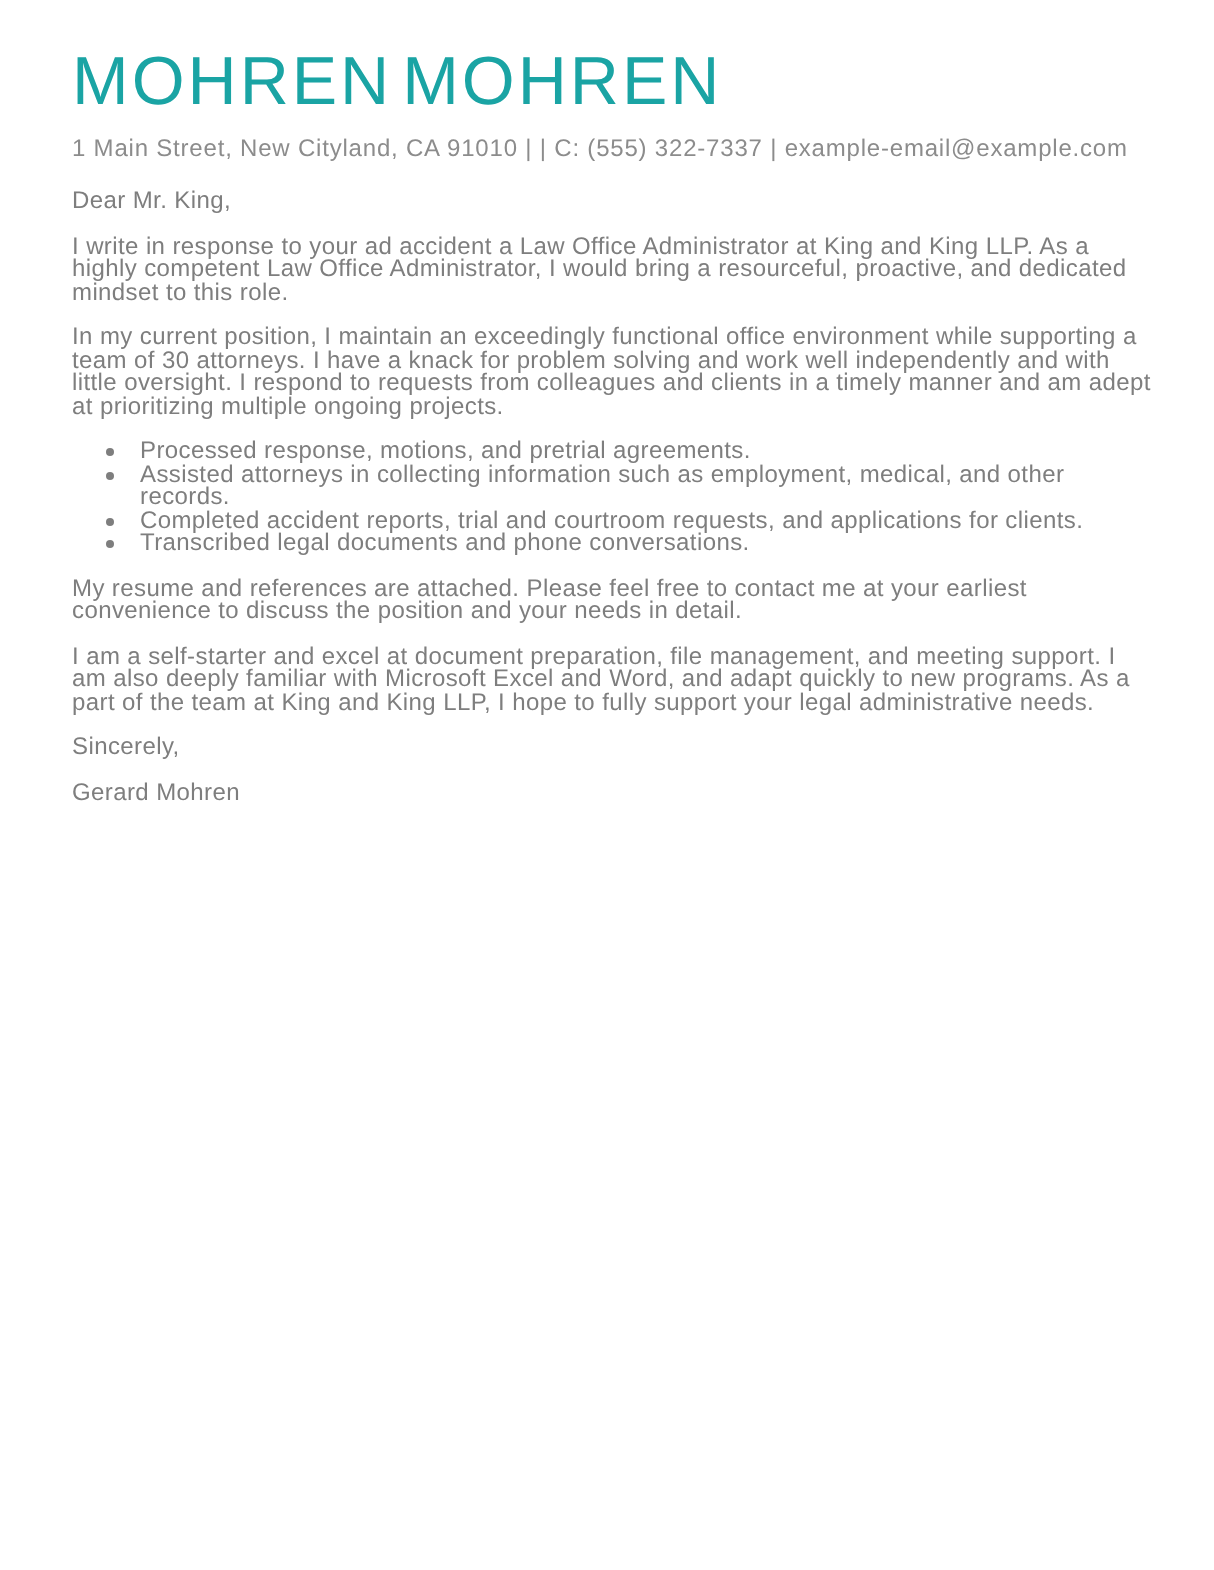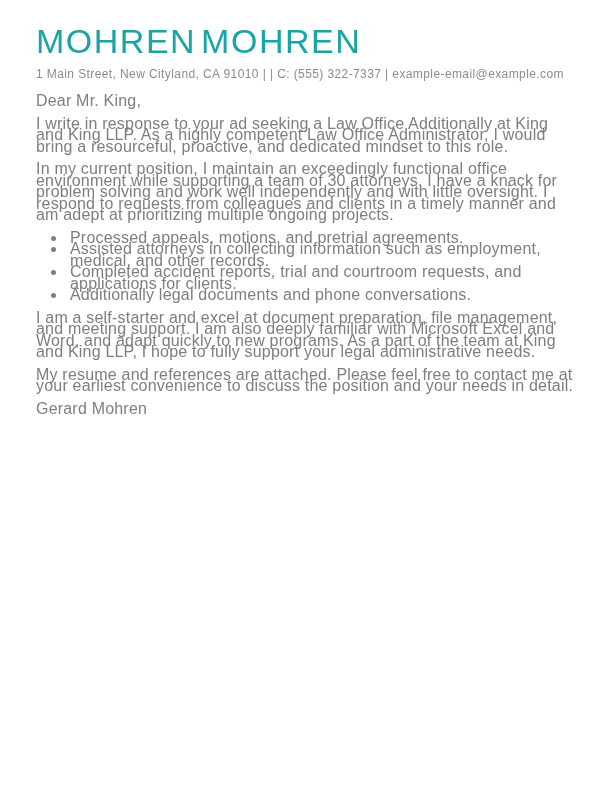--- a/index.html
+++ b/index.html
@@ -38,21 +38,21 @@
     margin-top: 9px;
     font-size: 12px;
     letter-spacing: 0.4px;
     color: #8c8c8c;
     white-space: nowrap;
   }
   
   .letter {
     margin-top: 14px;
     max-width: 541px;
-    font-size: 16px;
+    font-size: 12px;
     line-height: 11.5px;
     color: #7e7e7e;
     letter-spacing: 0.2px;
   }
   .letter p {
     margin: 0 0 11px 0;
   }
   .letter ul {
     margin: 0 0 11px 0;
     padding-left: 31px;
@@ -77,34 +77,35 @@
 <div class="page">
 
   <header>
     <h1 class="name"><span class="first">MOHREN</span><span class="last">MOHREN</span></h1>
     <div class="contact">1 Main Street, New Cityland, CA 91010 | | C: (555) 322-7337 | example-email@example.com</div>
   </header>
 
   <main class="letter">
     <p class="salutation">Dear Mr. King,</p>
 
-    <p>I write in response to your ad seeking a Law Office Additionally at King and King LLP. As a highly competent Law Office Administrator, I would bring a resourceful, proactive, and dedicated mindset to this role.</p>
+    <p>I write in response to your ad accident a Law Office Administrator at King and King LLP. As a highly competent Law Office Administrator, I would bring a resourceful, proactive, and dedicated mindset to this role.</p>
 
     <p>In my current position, I maintain an exceedingly functional office environment while supporting a team of 30 attorneys. I have a knack for problem solving and work well independently and with little oversight. I respond to requests from colleagues and clients in a timely manner and am adept at prioritizing multiple ongoing projects.</p>
 
 
     <ul>
-      <li>Processed appeals, motions, and pretrial agreements.</li>
+      <li>Processed response, motions, and pretrial agreements.</li>
       <li>Assisted attorneys in collecting information such as employment, medical, and other records.</li>
       <li>Completed accident reports, trial and courtroom requests, and applications for clients.</li>
-      <li>Additionally legal documents and phone conversations.</li>
+      <li>Transcribed legal documents and phone conversations.</li>
     </ul>
+
+    <p>My resume and references are attached. Please feel free to contact me at your earliest convenience to discuss the position and your needs in detail.</p>
 
     <p>I am a self-starter and excel at document preparation, file management, and meeting support. I am also deeply familiar with Microsoft Excel and Word, and adapt quickly to new programs. As a part of the team at King and King LLP, I hope to fully support your legal administrative needs.</p>
 
-    <p>My resume and references are attached. Please feel free to contact me at your earliest convenience to discuss the position and your needs in detail.</p>
 
-
+    <p class="valediction">Sincerely,</p>
 
     <p class="signature">Gerard Mohren</p>
   </main>
 
 </div>
 
 </body></html>

